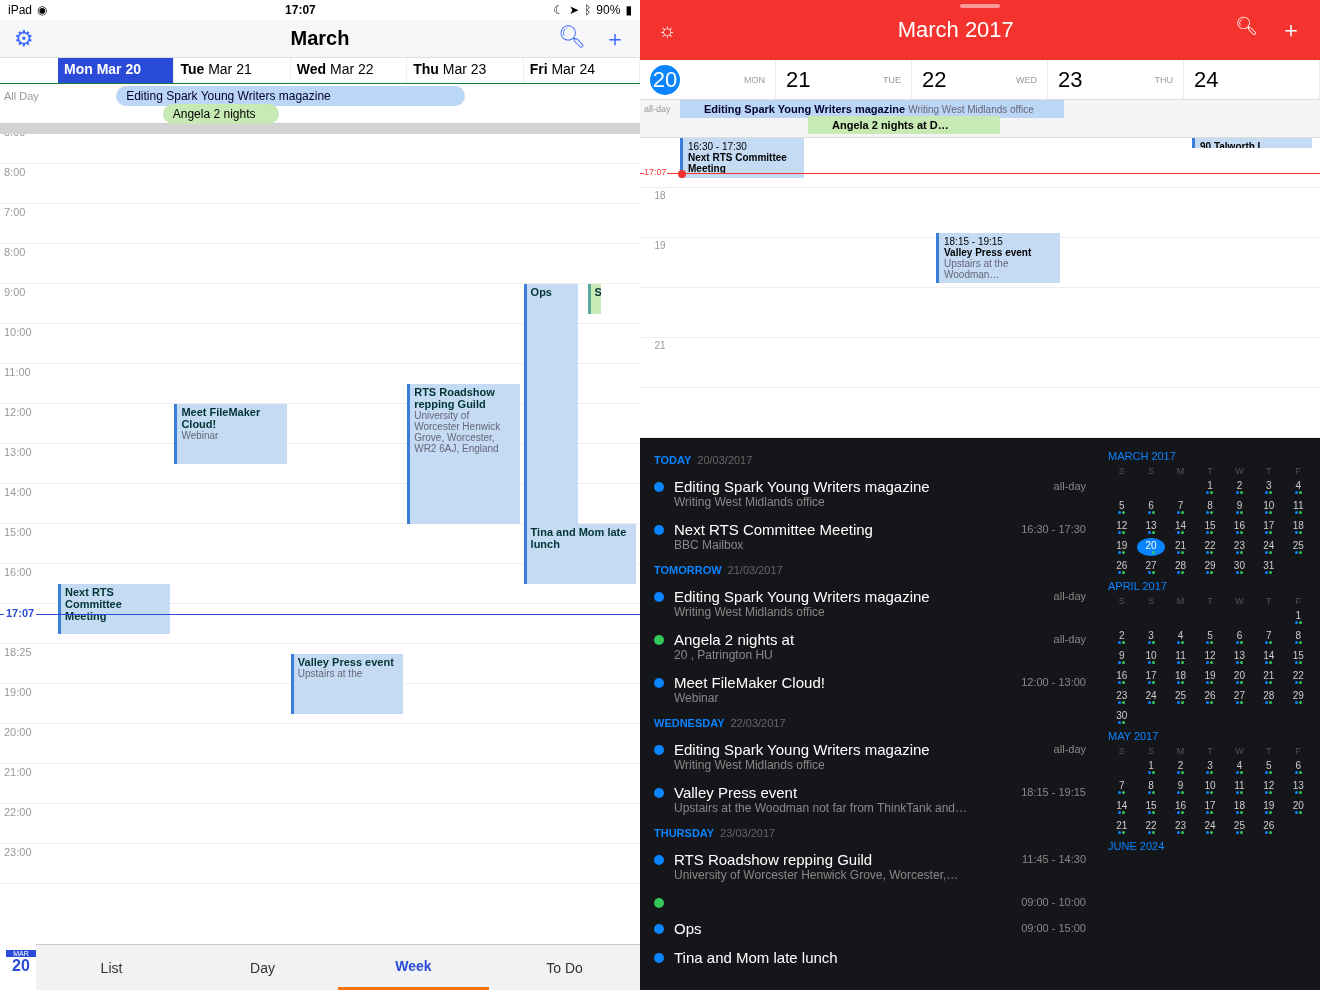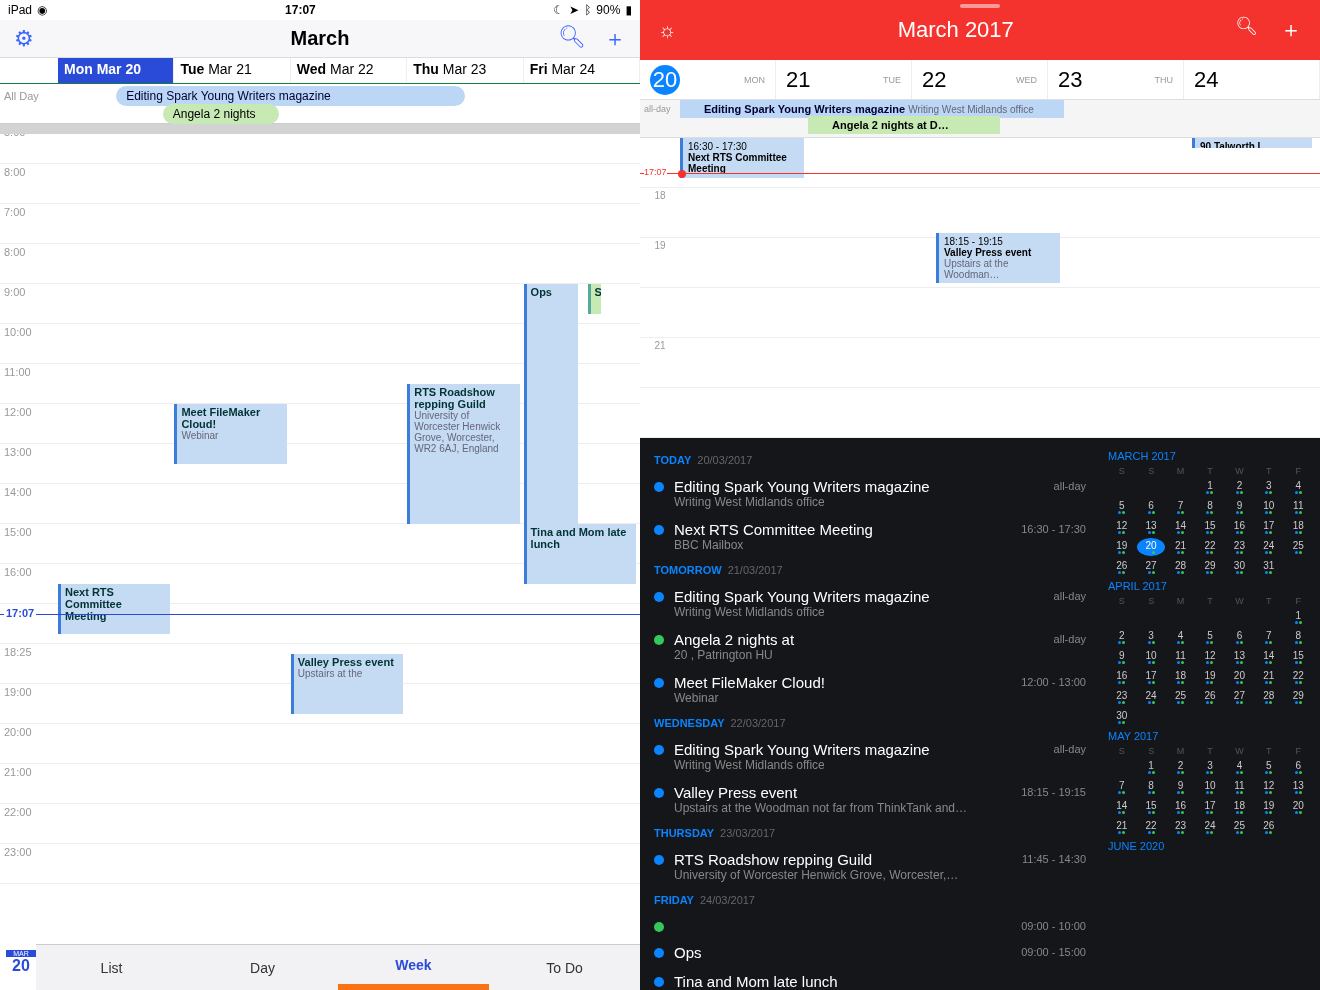--- a/index.html
+++ b/index.html
@@ -32,21 +32,21 @@
 .lhourrow{height:40px;border-bottom:1px solid #eee;display:flex;align-items:flex-start}
 .lhourlab{width:58px;font-size:11px;color:#999;padding:2px 4px}
 .lnowline{position:absolute;left:0;right:0;border-top:1px solid #2a4bd7;z-index:5}
 .lnowlab{position:absolute;left:4px;top:-8px;font-size:11px;color:#2a4bd7;background:#fff;padding:0 2px;font-weight:600}
 .levent{position:absolute;background:#c4dbf3;border-left:3px solid #3b7dd8;font-size:11px;padding:2px 4px;overflow:hidden;color:#033}
 .levent.gr{background:#c7e9b4;border-left-color:#5a9}
 .levloc{color:#667;font-size:10px}
 
 .ltabs{height:46px;background:#f2f2f5;display:flex;border-top:1px solid #ccc}
 .ltab{flex:1;display:flex;align-items:center;justify-content:center;font-size:14px;color:#333}
-.ltab.sel{color:#2a4bd7;font-weight:600;border-bottom:6px solid #f97316}
+.ltab.sel{color:#2a4bd7;font-weight:600;border-bottom:3px solid #f97316}
 .dateicon{width:30px;height:34px;display:flex;flex-direction:column;align-items:center;justify-content:flex-start;margin:6px 0 0 6px}
 .dateicon .m{background:#2a4bd7;color:#fff;font-size:7px;width:100%;text-align:center}
 .dateicon .d{font-size:16px;font-weight:600;color:#2a4bd7}
 .grayband{position:absolute;left:0;right:0;height:10px;background:#d3d3d3;z-index:2}
 
 .rtop{height:60px;background:#f4332e;display:flex;align-items:center;justify-content:space-between;padding:0 18px;color:#fff;position:relative}
 .rtitle{font-size:22px;font-weight:300}
 .grabber{position:absolute;top:4px;left:50%;transform:translateX(-50%);width:40px;height:4px;background:rgba(255,255,255,.5);border-radius:2px}
 .rdays{height:40px;display:flex;background:#fff;border-bottom:1px solid #ddd}
 .rday{flex:1;display:flex;align-items:center;justify-content:space-between;padding:0 10px;border-right:1px solid #eee}
@@ -356,21 +356,20 @@
         </div>
         <div class="rhead">THURSDAY<span class="dt">23/03/2017</span></div>
         <div class="ritem">
           <div class="rdot b"></div>
       <div class="ritxt">
             <div class="rititle">RTS Roadshow repping Guild</div>
             <div class="riloc">University of Worcester Henwick Grove, Worcester,…</div>
           </div>
       <div class="ritime">11:45 - 14:30</div>
         </div>
-        <div class="rhead">FRIDAY<span class="dt">24/03/2017</span></div>
         <div class="ritem">
           <div class="rdot g"></div>
       <div class="ritxt">
             <div class="rititle"></div>
             <div class="riloc"></div>
           </div>
       <div class="ritime">09:00 - 10:00</div>
         </div>
         <div class="ritem">
           <div class="rdot b"></div>
@@ -771,17 +770,17 @@
             </div></div>
           <div class="rmday">25<div class="dots">
               <div class="dot b"></div>
               <div class="dot g"></div>
             </div></div>
           <div class="rmday">26<div class="dots">
               <div class="dot b"></div>
               <div class="dot g"></div>
             </div></div>
         </div>
-        <div class="rmhead">JUNE 2020</div>
+        <div class="rmhead">JUNE 2024</div>
         <div class="rmgrid"></div>
       </div>
   </div>
 </div>
 
 </body></html>

